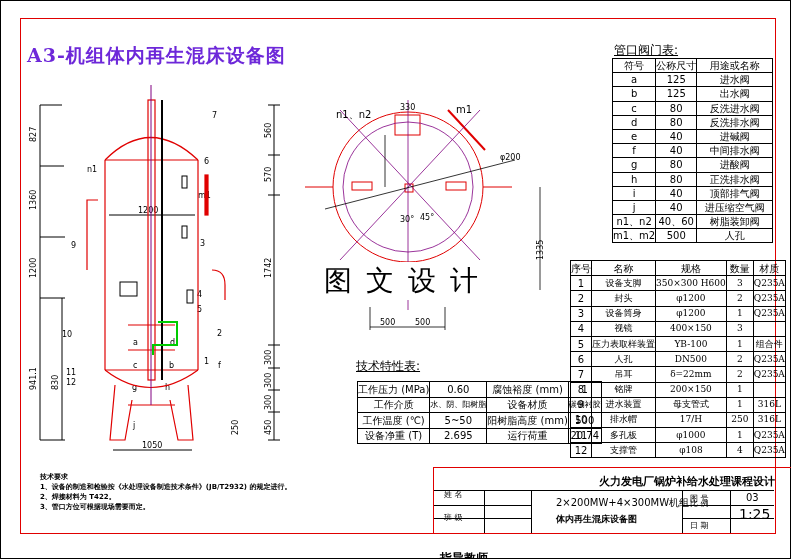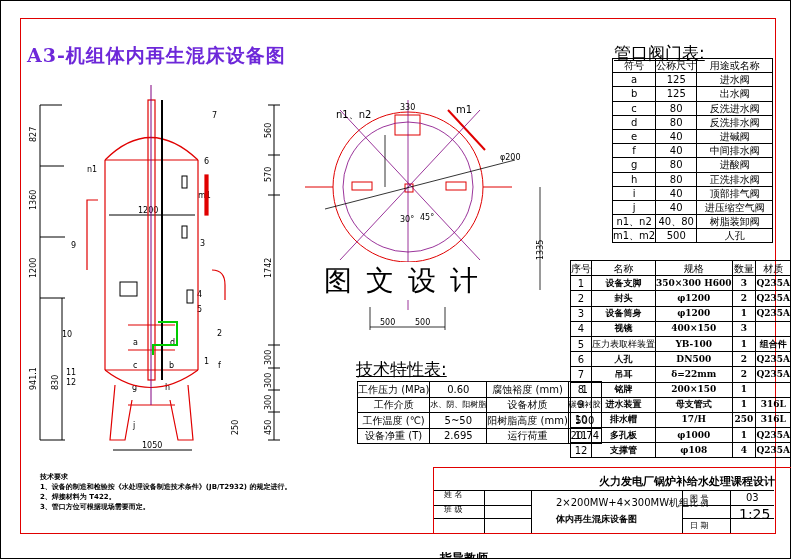--- a/index.html
+++ b/index.html
@@ -7,24 +7,24 @@
   .outer{position:absolute;left:0;top:0;width:789px;height:557px;border:1px solid #000;}
   .inner{position:absolute;left:20px;top:18px;width:754px;height:514px;border:1px solid #e00000;}
   .title{position:absolute;left:27px;top:22px;font-size:19px;font-weight:bold;color:#6d28d9;font-family:"DejaVu Serif",serif;letter-spacing:1px;margin-top:21px;}
   .abs{position:absolute;}
   table{border-collapse:collapse;}
   .tbl td{border:1px solid #000;padding:0;text-align:center;line-height:13px;height:13px;white-space:nowrap;overflow:hidden;}
   .pipe-tbl{left:612px;top:58px;font-size:10px;}
   .pipe-tbl td{height:13.2px;}
   .parts-tbl{left:570px;top:260px;font-size:10px;}
   .parts-tbl td{height:14.2px;}
-  .parts-tbl td.b{font-weight:bold;font-family:"DejaVu Serif",serif;font-size:9px;margin-top:20px;}
+  .parts-tbl td.b{font-weight:normal;font-family:"DejaVu Serif",serif;font-size:9px;margin-top:20px;}
   .tech-tbl{left:357px;top:381px;font-size:10px;}
   .tech-tbl td{height:14.5px;}
-  .caption{font-size:17px;text-decoration:underline;}
+  .caption{font-size:12px;text-decoration:underline;}
   .watermark{position:absolute;left:320px;top:262px;font-size:28px;letter-spacing:14px;font-family:"DejaVu Serif",serif;color:#000;background:#fff;padding:0 4px;}
   .notes{left:40px;top:472px;font-size:7px;font-weight:bold;line-height:10px;}
   .tb{position:absolute;padding-left:23px;}
   .tb-line{position:absolute;background:#000;}
 </style>
 </head>
 <body>
 
 <div class="outer"></div>
 <div class="inner"></div>
@@ -217,21 +217,21 @@
         <td>40</td>
         <td>顶部排气阀</td>
       </tr>
   <tr>
         <td>j</td>
         <td>40</td>
         <td>进压缩空气阀</td>
       </tr>
   <tr>
         <td>n1、n2</td>
-        <td>40、80</td>
+        <td>40、60</td>
         <td>树脂装卸阀</td>
       </tr>
   <tr>
         <td>m1、m2</td>
         <td>500</td>
         <td>人孔</td>
       </tr>
 </tbody>
   </table>
 
@@ -373,21 +373,21 @@
   <div class="tb-line" style="left:0;top:22px;width:340px;height:1px;"></div>
   <div class="tb-line" style="left:50px;top:22px;width:1px;height:43px;"></div>
   <div class="tb-line" style="left:97px;top:22px;width:1px;height:43px;"></div>
   <div class="tb-line" style="left:248px;top:22px;width:1px;height:43px;"></div>
   <div class="tb-line" style="left:296px;top:22px;width:1px;height:43px;"></div>
   <div class="tb-line" style="left:0;top:37px;width:97px;height:1px;"></div>
   <div class="tb-line" style="left:0;top:50px;width:97px;height:1px;"></div>
   <div class="tb-line" style="left:248px;top:37px;width:92px;height:1px;"></div>
   <div class="tb-line" style="left:248px;top:50px;width:92px;height:1px;"></div>
   <div class="abs" style="left:10px;top:21px;font-size:8px;">姓 名</div>
-  <div class="abs" style="left:10px;top:36px;font-size:8px;">班 级</div>
+  <div class="abs" style="left:10px;top:44px;font-size:8px;">班 级</div>
   <div class="abs" style="left:6px;top:52px;font-size:12px;font-weight:bold;margin-top:30px;">指导教师</div>
   <div class="abs" style="left:122px;top:28px;font-size:10px;">2×200MW+4×300MW机组</div>
   <div class="abs" style="left:122px;top:45px;font-size:9px;font-weight:bold;">体内再生混床设备图</div>
   <div class="abs" style="left:256px;top:25px;font-size:8px;">图 号</div>
   <div class="abs" style="left:256px;top:30px;font-size:8px;">比 例</div>
   <div class="abs" style="left:256px;top:52px;font-size:8px;">日 期</div>
   <div class="abs" style="left:312px;top:24px;font-size:10px;">03</div>
   <div class="abs" style="left:305px;top:38px;font-size:14px;">1:25</div>
 </div>
 

